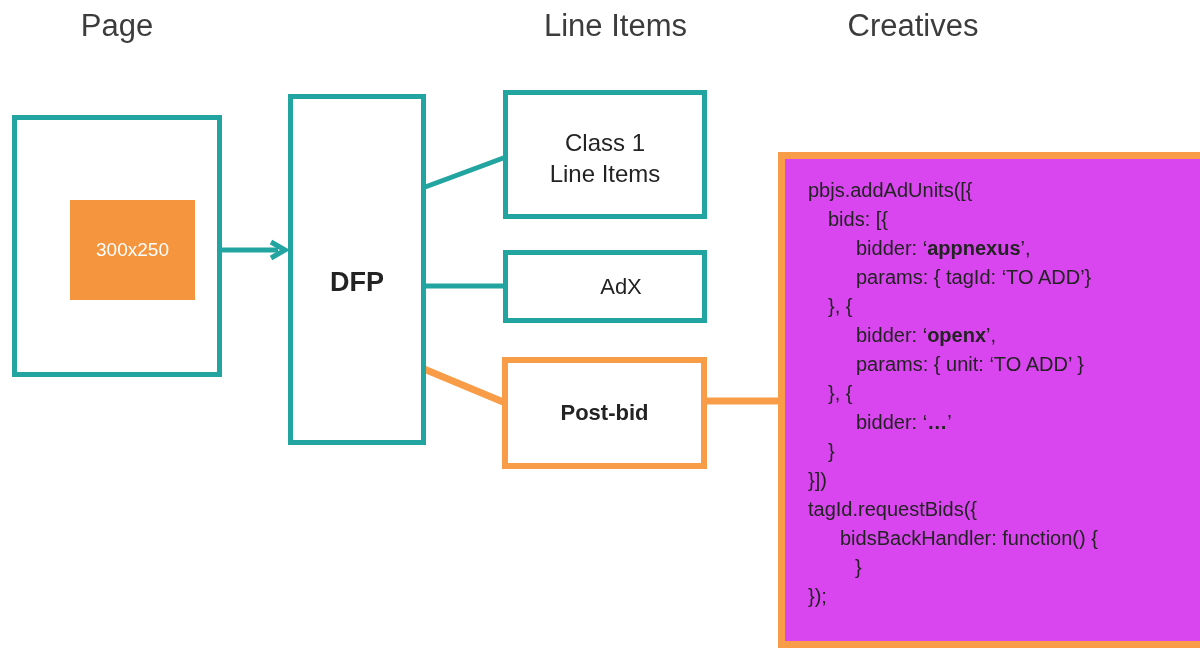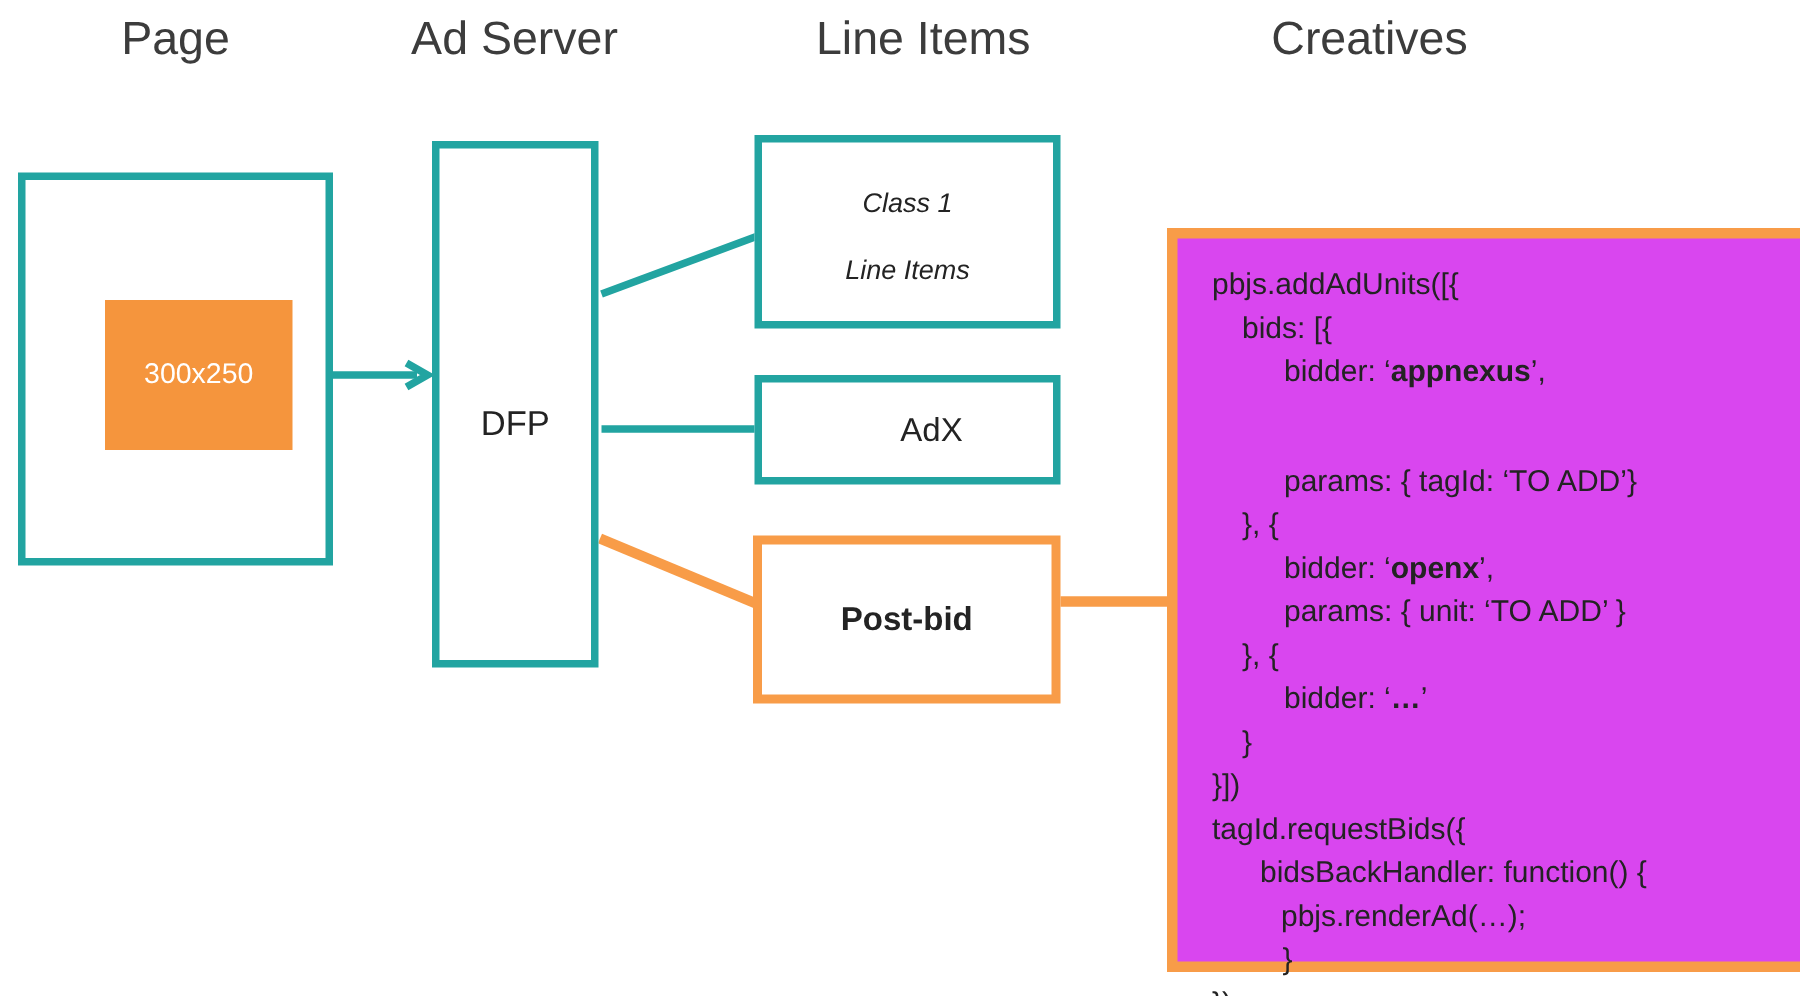--- a/index.html
+++ b/index.html
@@ -16,24 +16,24 @@
 
   .box { position: absolute; background: #fff; display: flex; align-items: center;
          justify-content: center; text-align: center; color: var(--body-text); }
   .box.teal-b   { border: 5px solid var(--teal); }
   .box.orange-b { border: 6px solid var(--orange-line); }
 
   #page-box    { left: 12px;  top: 115px; width: 210px; height: 262px; }
   #ad-slot     { position: absolute; left: 70px; top: 200px; width: 125px; height: 100px;
                  background: var(--orange-fill); color: #ffffff; display: flex;
                  align-items: center; justify-content: center; font-size: 19px; }
-  #dfp-box     { left: 288px; top: 94px;  width: 111px; height: 351px;
-                 font-size: 23px; padding-top: 26px; }
+  #dfp-box     { left: 288px; top: 94px;  width: 138px; height: 351px;
+                 font-size: 27px; padding-top: 26px; font-weight: bold; }
   #class1-box  { left: 503px; top: 90px;  width: 204px; height: 129px;
-                 font-size: 18px; line-height: 45px; white-space: pre-line; padding-top: 6px; font-style: italic; }
+                 font-size: 24px; line-height: 31px; white-space: pre-line; padding-top: 6px; }
   #adx-box     { left: 503px; top: 250px; width: 204px; height: 73px;  font-size: 22px; padding-left: 32px; }
   #postbid-box { left: 502px; top: 357px; width: 205px; height: 112px;
                  font-size: 22px; font-weight: bold; }
 
   #code-box   { position: absolute; left: 778px; top: 152px; width: 442px; height: 496px;
                 border: 7px solid var(--orange-line); background: #d946ef;
                 padding: 17px 22px 0 23px; font-size: 20px; color: var(--body-text); }
   .code-line  { line-height: 29px; white-space: pre; }
   .code-line .b { font-weight: bold; }
 </style>
@@ -45,21 +45,20 @@
   <svg id="connectors" width="1200" height="664">
     <line class="c-teal" x1="195" y1="250" x2="278" y2="250"></line>
     <polyline class="c-teal" points="271,242 285,250 271,258"></polyline>
     <line class="c-teal" x1="401" y1="196" x2="506" y2="157"></line>
     <line class="c-teal" x1="401" y1="286" x2="506" y2="286"></line>
     <line class="c-orange" x1="400" y1="359" x2="508" y2="404"></line>
     <line class="c-orange" x1="705" y1="401" x2="780" y2="401"></line>
   </svg>
 
   <div class="hdr" style="left:12px;  width:210px;">Page</div>
-  <div class="hdr" style="left:258px; width:170px;">Ad Server</div>
   <div class="hdr" style="left:503px; width:225px;">Line Items</div>
   <div class="hdr" style="left:778px; width:270px;">Creatives</div>
 
   <div class="box teal-b" id="page-box"></div>
 
   <div id="ad-slot">
     <span>300x250</span>
   </div>
 
   <div class="box teal-b" id="dfp-box">
@@ -75,29 +74,28 @@
 
   <div class="box orange-b" id="postbid-box">
     <span>Post-bid</span>
   </div>
 
   <div id="code-box">
     <div id="code-lines">
         <div class="code-line" style="padding-left: 0px;"><span>pbjs.addAdUnits([{</span></div>
         <div class="code-line" style="padding-left: 20px;"><span>bids: [{</span></div>
         <div class="code-line" style="padding-left: 48px;"><span>bidder: ‘</span><span class="b">appnexus</span><span>’,</span></div>
-        <div class="code-line" style="padding-left: 48px; margin-top: 44px;"><span>params: { tagId: ‘TO ADD’}</span></div>
+        <div class="code-line" style="padding-left: 48px;"><span>params: { tagId: ‘TO ADD’}</span></div>
         <div class="code-line" style="padding-left: 20px;"><span>}, {</span></div>
         <div class="code-line" style="padding-left: 48px;"><span>bidder: ‘</span><span class="b">openx</span><span>’,</span></div>
         <div class="code-line" style="padding-left: 48px;"><span>params: { unit: ‘TO ADD’ }</span></div>
         <div class="code-line" style="padding-left: 20px;"><span>}, {</span></div>
         <div class="code-line" style="padding-left: 48px;"><span>bidder: ‘</span><span class="b">…</span><span>’</span></div>
         <div class="code-line" style="padding-left: 20px;"><span>}</span></div>
         <div class="code-line" style="padding-left: 0px;"><span>}])</span></div>
         <div class="code-line" style="padding-left: 0px;"><span>tagId.requestBids({</span></div>
         <div class="code-line" style="padding-left: 32px;"><span>bidsBackHandler: function() {</span></div>
-        <div class="code-line" style="padding-left: 46px;"><span>pbjs.renderAd(…);</span></div>
         <div class="code-line" style="padding-left: 47px;"><span>}</span></div>
         <div class="code-line" style="padding-left: 0px;"><span>});</span></div>
       </div>
   </div>
 
 </div>
 
 </body></html>

